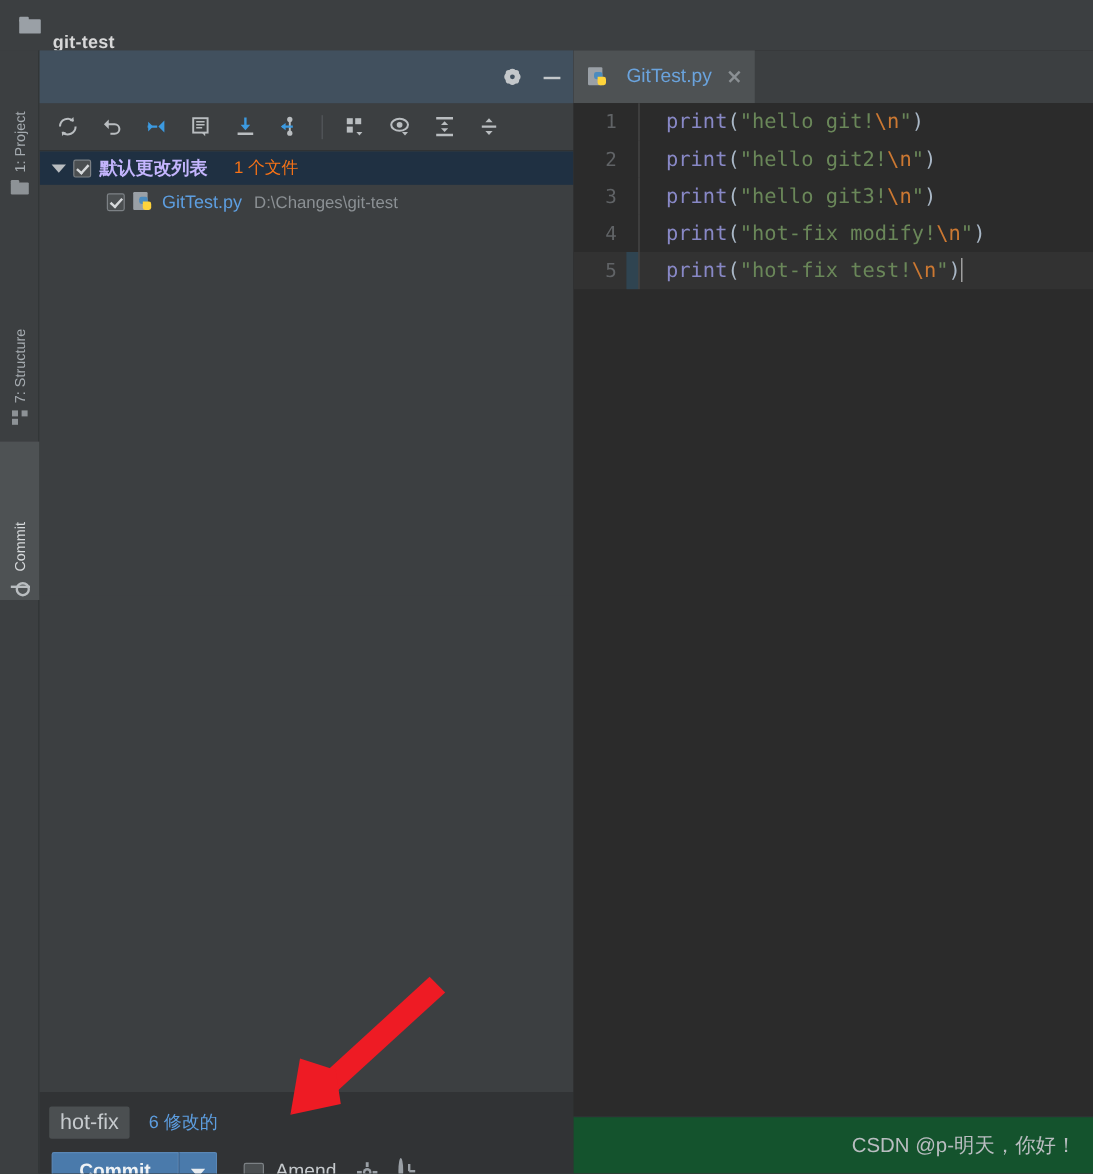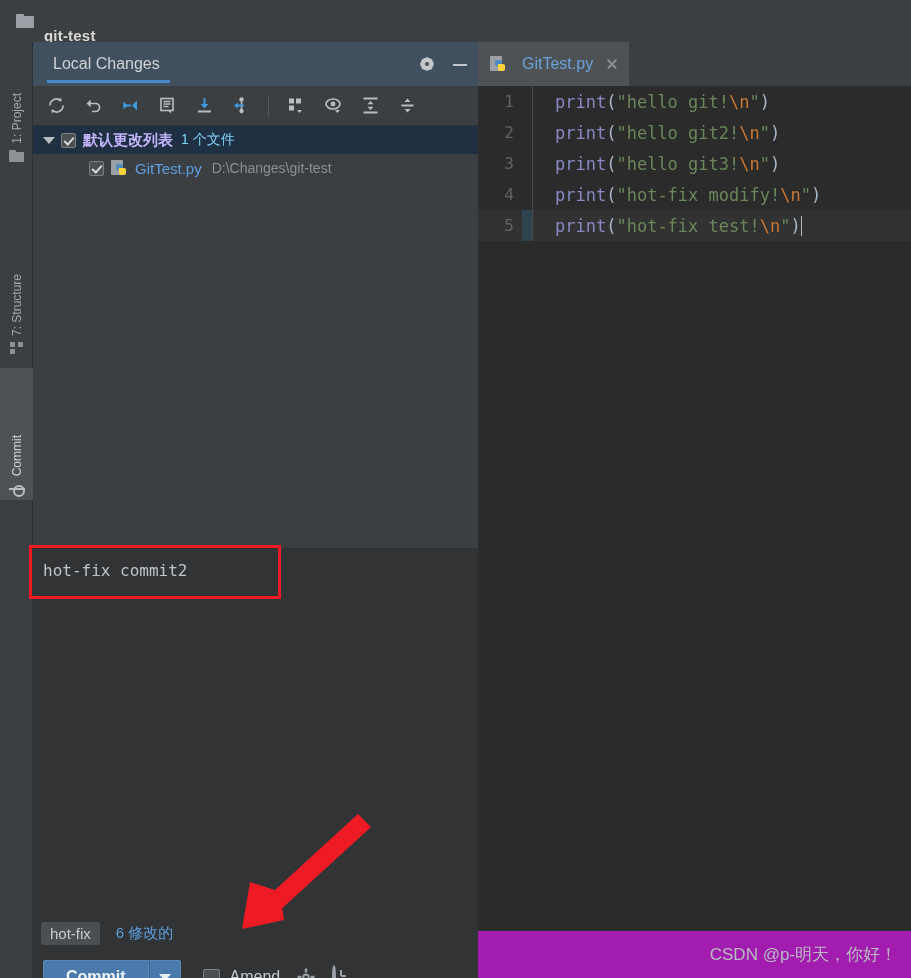--- a/index.html
+++ b/index.html
@@ -122,21 +122,21 @@
   }
   .cbx {
     width: 15px; height: 15px; border: 1px solid #7c8185; background: #4b4f51;
     border-radius: 2px; margin-right: 7px; position: relative; flex: none;
   }
   .cbx.checked::after {
     content: ""; position: absolute; left: 4px; top: 1px; width: 4px; height: 8px;
     border: solid #d6d9db; border-width: 0 2px 2px 0; transform: rotate(42deg);
   }
   #changelist-name { color: #c4b5fd; font-weight: bold; }
-  #changelist-count { color: #7dd3fc; margin-left: 8px; font-weight: normal; font-size: 14px; }
+  #changelist-count { color: #f97316; margin-left: 22px; font-weight: normal; font-size: 14px; }
   #row-file { padding-left: 56px; }
   .pyfile-ico { width: 17px; height: 17px; position: relative; margin-right: 7px; flex: none; }
   .pyfile-ico .sheet { position:absolute; left:0; top:0; width:12px; height:15px; background:#9aa0a6; border-radius:1px; }
   .pyfile-ico .snake1 { position:absolute; left:5px; top:4px; width:7px; height:6px; background:#4b8bbe; border-radius:2px 2px 0 2px; }
   .pyfile-ico .snake2 { position:absolute; left:8px; top:8px; width:7px; height:7px; background:#ffd43b; border-radius:0 2px 2px 2px; }
   #file-name { color: #5d9ee0; }
   #file-path { color: #8b9094; margin-left: 10px; font-size: 14px; }
 
   
   #commit-msg-area {
@@ -152,21 +152,21 @@
     position: absolute; left: -4px; top: -4px; width: 252px; height: 54px;
     border: 3px solid #ee1b24; pointer-events: none;
   }
 
   
   #commit-bar {
     position: absolute; left: 0; top: 868px; width: 445px; height: 110px; background: #313335;
   }
   #branch-row { position: absolute; left: 8px; top: 12px; display: flex; align-items: center; }
   #branch-badge {
-    background: #4b4f51; color: #c6cacd; font-size: 15px; padding: 3px 9px; border-radius: 2px;
+    background: #4b4f51; color: #c6cacd; font-size: 18px; padding: 3px 9px; border-radius: 2px;
   }
   #modified-link { color: #5d9ee0; font-size: 15px; margin-left: 16px; cursor: default; }
 
   #commit-btn-row { position: absolute; left: 10px; top: 50px; display: flex; align-items: center; }
   #commit-button {
     background: #4a7aab; color: #eef2f5; border: 1px solid #5a87b6;
     height: 34px; padding: 0 22px; font-size: 16px; font-weight: bold;
     display: flex; align-items: center; border-radius: 2px 0 0 2px; cursor: default;
   }
   #commit-dropdown {
@@ -207,21 +207,21 @@
   .code-line.current .gutter { background: #2f4451; }
   .gutter-edge { width: 1px; height: 31px; background: #4b4b4b; flex: none; }
   .code-text { padding-left: 22px; white-space: pre; }
   .t-fn { color: #8888c6; }
   .t-paren { color: #a9b7c6; }
   .t-str { color: #6a8759; }
   .t-esc { color: #cc7832; }
   .caret { display:inline-block; width:1px; height:20px; background:#bbbbbb; vertical-align:-4px; }
 
   #editor-status {
-    position: absolute; left: 0; bottom: 0; width: 433px; height: 48px; background: #a21caf;
+    position: absolute; left: 0; bottom: 0; width: 433px; height: 48px; background: #14532d;
     border-top: 1px solid #2e3133; display: flex; align-items: center; justify-content: flex-end; padding-right: 14px;
   }
   #watermark { color: #b9bdc0; font-size: 17px; }
 
   
   #arrow-svg { position: absolute; left: 180px; top: 810px; width: 215px; height: 125px; pointer-events: none; }
 </style>
 </head>
 <body>
 
@@ -253,23 +253,20 @@
       <span class="vicon">
           <span class="ico-commit"></span>
         </span>
       <span class="vlabel">Commit</span>
     </div>
   </div>
 
   <div id="leftpanel">
 
     <div id="panelheader">
-      <div id="tab-local-changes">
-        <span>Local Changes</span>
-      </div>
       <div class="hdr-actions">
         <span class="ico-gear"></span>
         <span class="ico-minimize"></span>
       </div>
     </div>
 
     <div id="panel-toolbar">
       <div class="tbtn">
         <svg width="21" height="21" viewBox="0 0 21 21">
             <path d="M4 10.5a6.5 6.5 0 0 1 11-4.7" fill="none" stroke="#b9bdc0" stroke-width="1.7"></path>
@@ -358,24 +355,20 @@
         <span class="pyfile-ico">
           <span class="sheet"></span>
             <span class="snake1"></span>
             <span class="snake2"></span>
         </span>
         <span id="file-name">GitTest.py</span>
         <span id="file-path">D:\Changes\git-test</span>
       </div>
     </div>
 
-    <div id="commit-msg-area">
-      <div id="commit-message-box" placeholder="Commit Message">hot-fix commit2</div>
-      <div id="annot-rect"></div>
-    </div>
 
     <div id="commit-bar">
       <div id="branch-row">
         <span id="branch-badge">hot-fix</span>
         <span id="modified-link">6 修改的</span>
       </div>
       <div id="commit-btn-row">
         <div id="commit-button">Commit</div>
         <div id="commit-dropdown">
           <span class="caret-down"></span>

